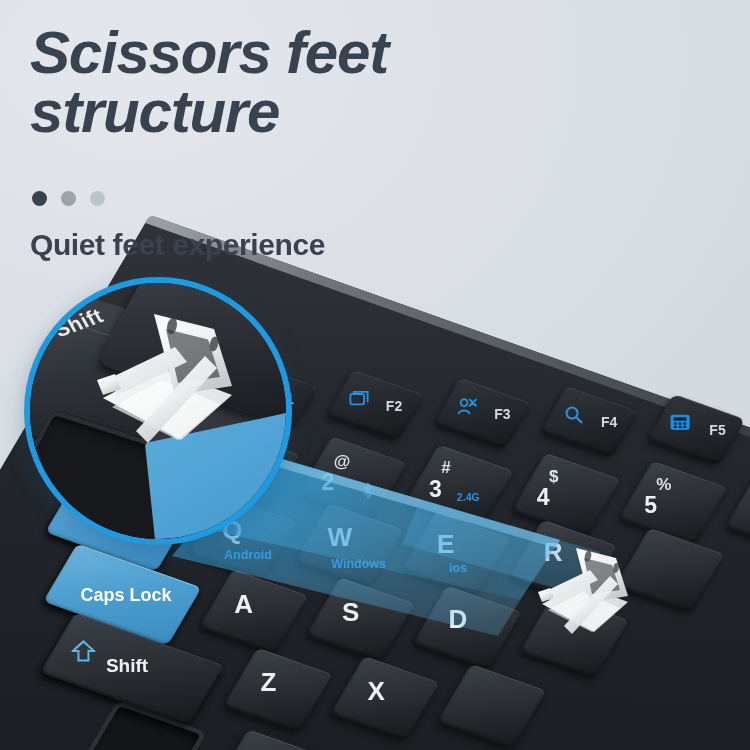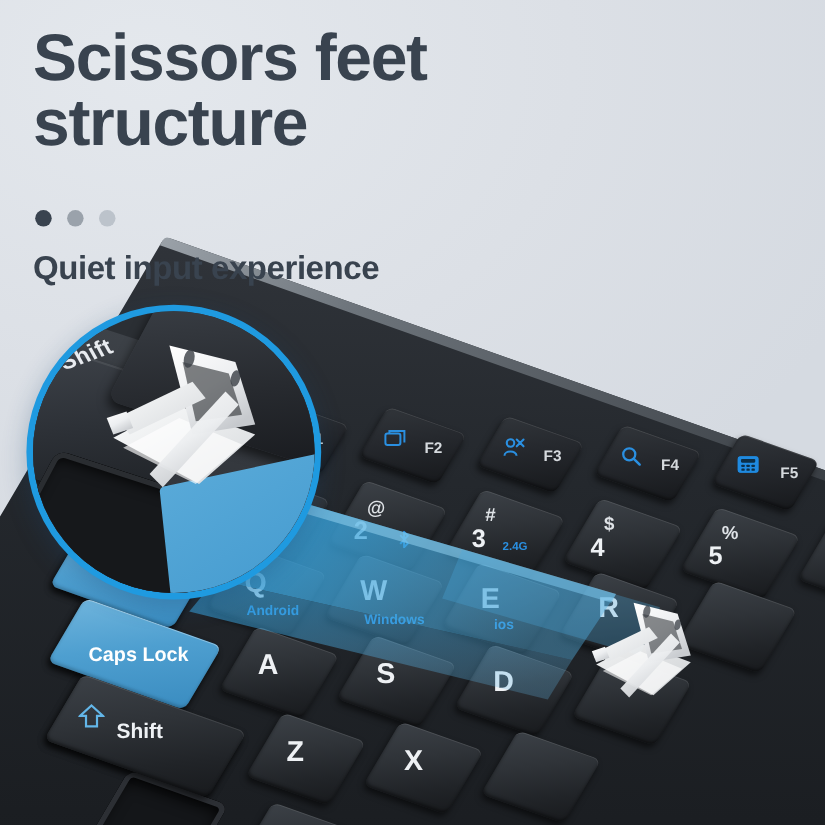--- a/index.html
+++ b/index.html
@@ -16,20 +16,21 @@
       radial-gradient(ellipse 700px 520px at 18% 8%, #e4e8ed 0%, #dce0e6 55%, #d5dae1 100%);
     overflow:hidden;
   }
 
   
   .title {
     position:absolute; left:30px; top:24px;
     font-size:60px; line-height:0.98; font-weight:700;
     color:#39434f; letter-spacing:-1.2px;
     white-space:pre-line;
+    font-style:italic;
   }
   .dots { position:absolute; left:32px; top:191px; display:flex; gap:14px; }
   .dot { width:15px; height:15px; border-radius:50%; }
   .subtitle {
     position:absolute; left:30px; top:228px;
     font-size:30px; font-weight:700; color:#39434f; letter-spacing:-0.4px;
   }
 
   
   .kb-wrap{
@@ -485,15 +486,15 @@
 
   <div class="title">Scissors feet
 structure</div>
 
   <div class="dots">
     <span class="dot" style="background:#39434f;"></span>
     <span class="dot" style="background:#9aa2ab;"></span>
     <span class="dot" style="background:#bcc3cb;"></span>
   </div>
 
-  <div class="subtitle">Quiet input experience</div>
+  <div class="subtitle">Quiet feet experience</div>
 
 </div>
 
 </body></html>

